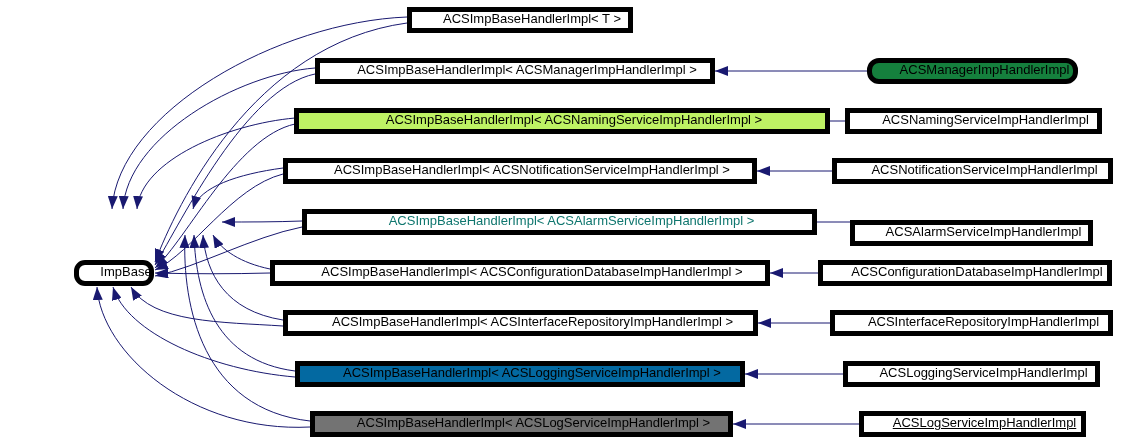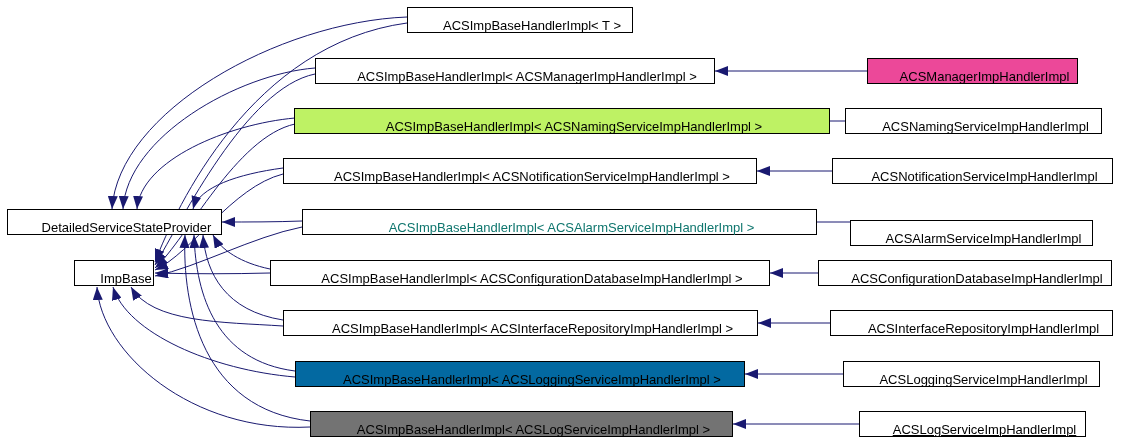--- a/index.html
+++ b/index.html
@@ -18,27 +18,27 @@
   #edge-layer {
     position: absolute;
     left: 0;
     top: 0;
     width: 1131px;
     height: 444px;
   }
   .node {
     position: absolute;
     box-sizing: border-box;
-    border: 1px solid #f9a8d4;
+    border: 5px solid #f9a8d4;
     background: #ffffff;
     color: #000000;
     font-size: 13px;
     line-height: 1;
     display: flex;
-    align-items: flex-end;
+    align-items: flex-start;
     justify-content: center;
     white-space: nowrap;
     cursor: pointer;
     padding-left: 24px;
   }
 </style>
 </head>
 <body>
 
 <div id="canvas">
@@ -68,24 +68,21 @@
       <path d="M310,427 C192,433 101,353 97,287" fill="none" stroke="#191970" stroke-width="1" marker-end="url(#arrow)"></path>
       <path d="M867,71 L715,71" fill="none" stroke="#191970" stroke-width="1" marker-end="url(#arrow)"></path>
       <path d="M845,121 L743,121" fill="none" stroke="#191970" stroke-width="1" marker-end="url(#arrow)"></path>
       <path d="M832,171 L757,171" fill="none" stroke="#191970" stroke-width="1" marker-end="url(#arrow)"></path>
       <path d="M850,222 L738,222" fill="none" stroke="#191970" stroke-width="1" marker-end="url(#arrow)"></path>
       <path d="M818,273 L770,273" fill="none" stroke="#191970" stroke-width="1" marker-end="url(#arrow)"></path>
       <path d="M830,323 L758,323" fill="none" stroke="#191970" stroke-width="1" marker-end="url(#arrow)"></path>
       <path d="M843,374 L745,374" fill="none" stroke="#191970" stroke-width="1" marker-end="url(#arrow)"></path>
       <path d="M859,424 L733,424" fill="none" stroke="#191970" stroke-width="1" marker-end="url(#arrow)"></path>
     </svg>
-<div class="node" style="left: 7px; top: 209px; width: 215px; height: 26px; border-color: rgb(0, 0, 0); background: rgb(255, 255, 255); color: rgb(0, 0, 0);">
-      <span>DetailedServiceStateProvider</span>
-    </div>
-    <div class="node" style="left: 74px; top: 260px; width: 80px; height: 26px; border-color: rgb(0, 0, 0); background: rgb(255, 255, 255); color: rgb(0, 0, 0);">
+    <div class="node" style="left: 74px; top: 260px; width: 80px; height: 26px; border-color: rgb(0, 0, 0); background: rgb(255, 255, 255); color: rgb(0, 0, 0); border-radius: 11px;">
       <span>ImpBase</span>
     </div>
     <div class="node" style="left: 407px; top: 7px; width: 226px; height: 26px; border-color: rgb(0, 0, 0); background: rgb(255, 255, 255); color: rgb(0, 0, 0);">
       <span>ACSImpBaseHandlerImpl&lt; T &gt;</span>
     </div>
     <div class="node" style="left: 315px; top: 58px; width: 400px; height: 26px; border-color: rgb(0, 0, 0); background: rgb(255, 255, 255); color: rgb(0, 0, 0);">
       <span>ACSImpBaseHandlerImpl&lt; ACSManagerImpHandlerImpl &gt;</span>
     </div>
     <div class="node" style="left: 294px; top: 108px; width: 536px; height: 26px; border-color: rgb(0, 0, 0); background: #bef264; color: rgb(0, 0, 0);">
       <span>ACSImpBaseHandlerImpl&lt; ACSNamingServiceImpHandlerImpl &gt;</span>
@@ -101,21 +98,21 @@
     </div>
     <div class="node" style="left: 283px; top: 310px; width: 475px; height: 26px; border-color: rgb(0, 0, 0); background: rgb(255, 255, 255); color: rgb(0, 0, 0);">
       <span>ACSImpBaseHandlerImpl&lt; ACSInterfaceRepositoryImpHandlerImpl &gt;</span>
     </div>
     <div class="node" style="left: 295px; top: 361px; width: 450px; height: 26px; border-color: rgb(0, 0, 0); background: #0369a1; color: rgb(0, 0, 0);">
       <span>ACSImpBaseHandlerImpl&lt; ACSLoggingServiceImpHandlerImpl &gt;</span>
     </div>
     <div class="node" style="left: 310px; top: 411px; width: 423px; height: 26px; border-color: rgb(0, 0, 0); background: #737373; color: rgb(0, 0, 0);">
       <span>ACSImpBaseHandlerImpl&lt; ACSLogServiceImpHandlerImpl &gt;</span>
     </div>
-    <div class="node" style="left: 867px; top: 58px; width: 211px; height: 26px; border-color: rgb(0, 0, 0); background: #ec4899; color: rgb(0, 0, 0);">
+    <div class="node" style="left: 867px; top: 58px; width: 211px; height: 26px; border-color: rgb(0, 0, 0); background: #15803d; color: rgb(0, 0, 0); border-radius: 12px;">
       <span>ACSManagerImpHandlerImpl</span>
     </div>
     <div class="node" style="left: 845px; top: 108px; width: 257px; height: 26px; border-color: rgb(0, 0, 0); background: rgb(255, 255, 255); color: rgb(0, 0, 0);">
       <span>ACSNamingServiceImpHandlerImpl</span>
     </div>
     <div class="node" style="left: 832px; top: 158px; width: 281px; height: 26px; border-color: rgb(0, 0, 0); background: rgb(255, 255, 255); color: rgb(0, 0, 0);">
       <span>ACSNotificationServiceImpHandlerImpl</span>
     </div>
     <div class="node" style="left: 850px; top: 209px; width: 243px; height: 26px; border-color: rgb(0, 0, 0); background: rgb(255, 255, 255); color: rgb(0, 0, 0); margin-top: 11px;">
       <span>ACSAlarmServiceImpHandlerImpl</span>

